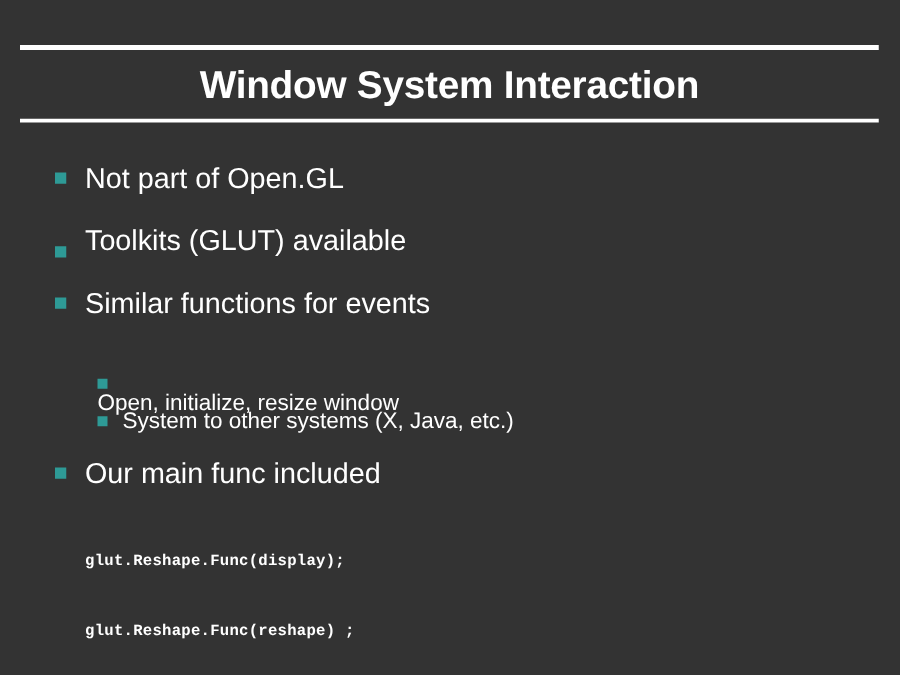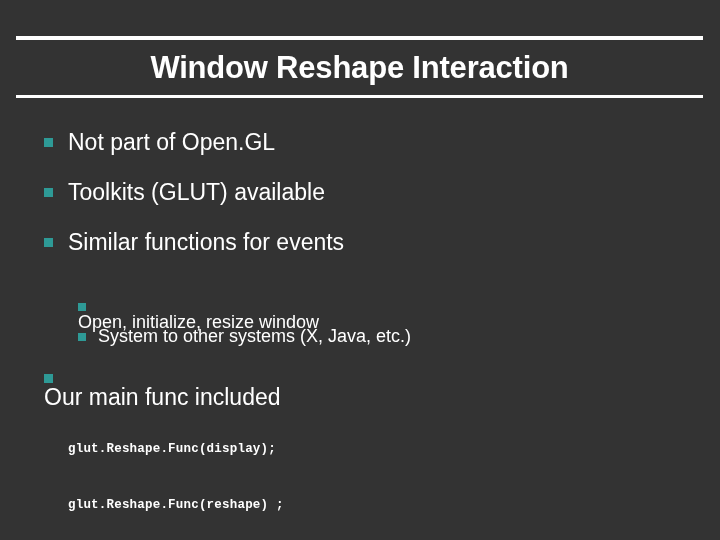--- a/index.html
+++ b/index.html
@@ -99,23 +99,23 @@
   }
   .txt-l2 {
     color: #FFFFFF;
     font-size: 18px;
     line-height: 23px;
     white-space: nowrap;
   }
 
   
   #row-l1-0 { left: 44px; top: 20px; }
-  #row-l1-1 { left: 44px; top: 70px; }
+  #row-l1-1 { left: 44px; top: 70px; align-items: flex-end; }
   #row-l1-2 { left: 44px; top: 120px; }
-  #row-l1-3 { left: 44px; top: 256px; flex-direction: column; }
+  #row-l1-3 { left: 44px; top: 256px; }
 
   
   #row-l2-0 { left: 78px; top: 157px; }
   #row-l2-1 { left: 78px; top: 187px; flex-direction: column; }
   #row-l2-2 { left: 78px; top: 217px; }
 
   
   .code-block {
     position: absolute;
     left: 68px;
@@ -133,21 +133,21 @@
     display: block;
   }
 </style>
 </head>
 <body>
 
 <div class="slide">
 
   <div class="title-zone">
     <div class="rule rule-top"></div>
-    <div class="slide-title">Window Reshape Interaction</div>
+    <div class="slide-title">Window System Interaction</div>
     <div class="rule rule-bottom"></div>
   </div>
 
   <div class="body-zone">
 
     <div class="bullet-row" id="row-l1-0">
       <span class="sq sq-l1"></span>
       <span class="txt-l1">Not part of Open.GL</span>
     </div>
 

